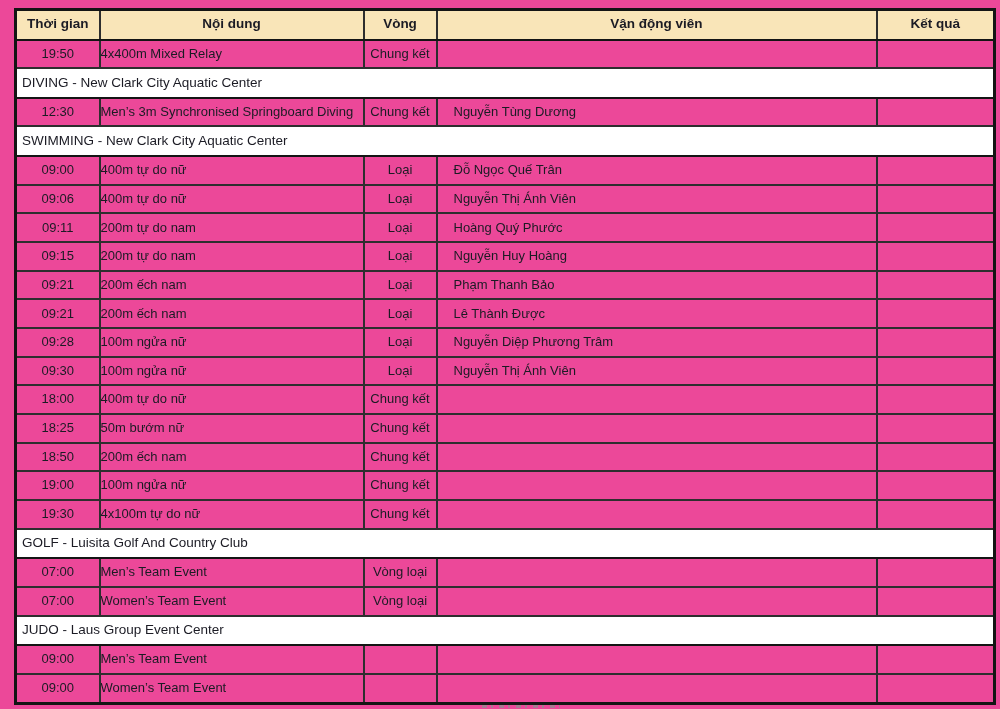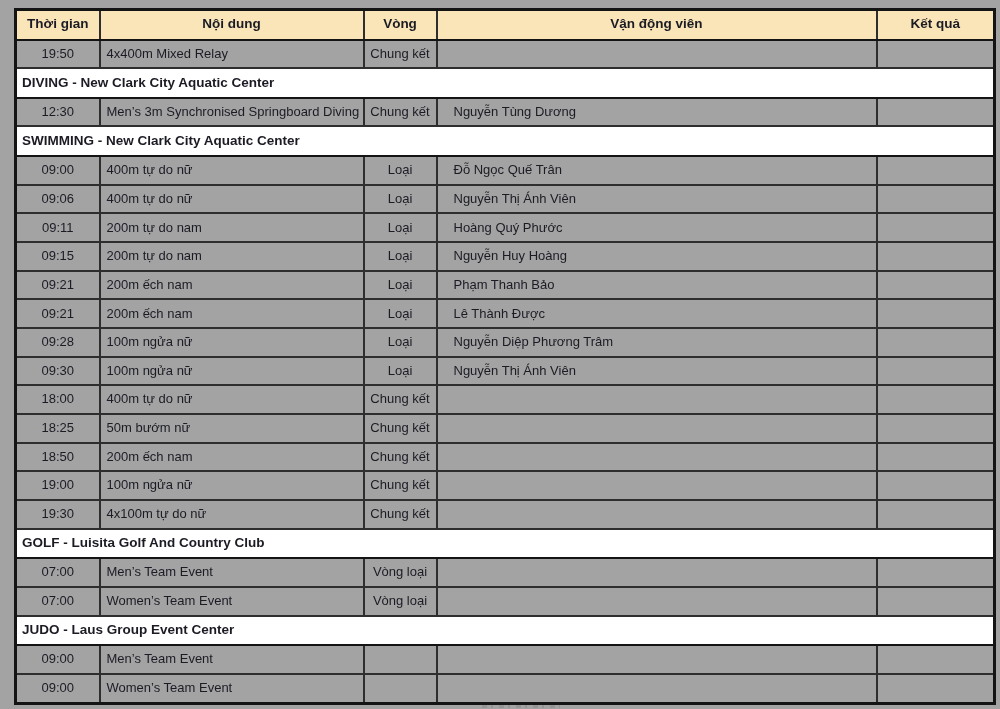--- a/index.html
+++ b/index.html
@@ -3,21 +3,21 @@
 <meta charset="utf-8">
 <style>
   html,body{margin:0;padding:0;}
   body{
     width:1000px;height:709px;
     background:#ffffff;
     font-family:"Liberation Sans","DejaVu Sans",sans-serif;
     color:#1b1b24;
     overflow:hidden;
   }
-  .page{position:relative;width:1000px;height:709px;background:#a3a3a3;}
+  .page{position:relative;width:1000px;height:709px;background:#ec4899;}
   table.schedule{
     position:absolute;left:14px;top:8px;
     width:979px;height:697px;
     border-collapse:collapse;
     table-layout:fixed;
     border:3px solid #141414;
   }
   th,td{
     border:2px solid #2e2e2e;
     padding:0;
@@ -29,26 +29,26 @@
   }
   thead tr{height:30px;}
   thead th{
     background:#F9E5B8;
     font-weight:bold;
     font-size:13.5px;
     text-align:center;
     border-bottom:2px solid #141414;
   }
   td.c-time{text-align:center;margin-top:48px;}
-  td.c-event{text-align:left;padding-left:6px;}
+  td.c-event{text-align:left;}
   td.c-round{text-align:center;}
   td.c-athlete{text-align:left;padding-left:16px;}
   td.c-result{text-align:center;}
   td.section-cell{
-    font-weight:bold;
+    font-weight:normal;
     font-size:13.5px;
     text-align:left;
     padding-left:5px;
     background:#ffffff;
     border-top:2px solid #141414;
     border-bottom:2px solid #141414;
   }
   .clipped-fragment{
     position:absolute;
     left:482px;top:705px;

